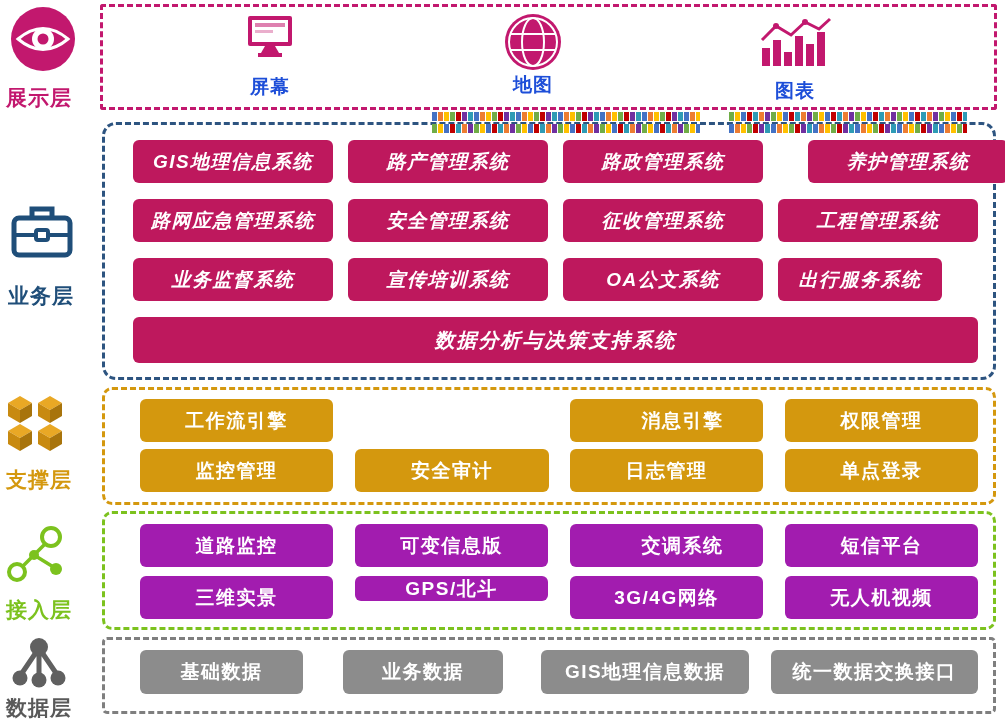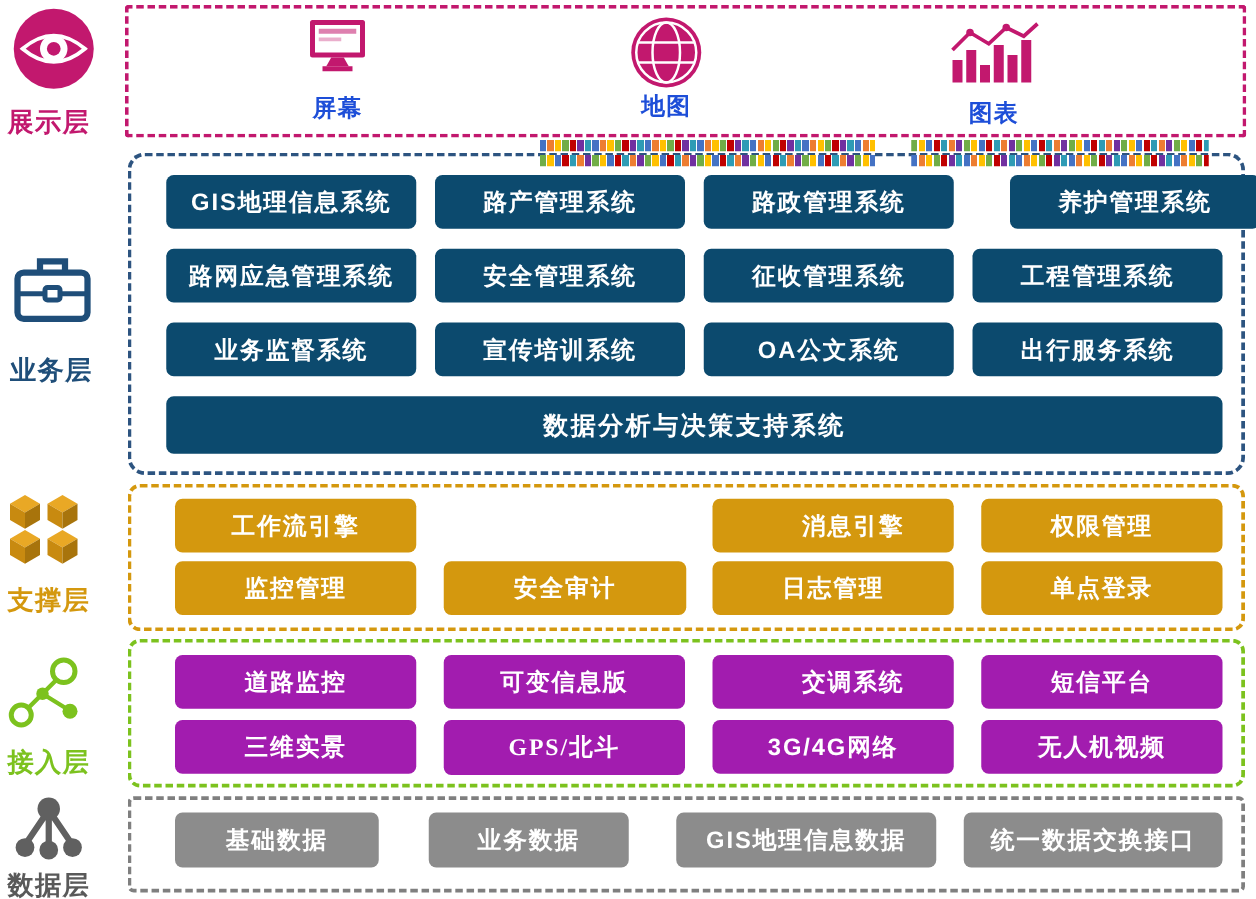--- a/index.html
+++ b/index.html
@@ -13,21 +13,21 @@
   .frame-pres { left:100px; top:4px;   width:897px; height:106px; border:3px dashed #C2186E; border-radius:3px; }
   .frame-biz  { left:102px; top:122px; width:894px; height:258px; border:3px dashed #2D5480; border-radius:14px; }
   .frame-sup  { left:102px; top:387px; width:894px; height:118px; border:3px dashed #D4980E; border-radius:10px; }
   .frame-acc  { left:102px; top:511px; width:894px; height:119px; border:3px dashed #7CC21E; border-radius:10px; }
   .frame-dat  { left:102px; top:637px; width:894px; height:77px;  border:3px dashed #7F7F7F; border-radius:5px; }
 
   
   .box { position:absolute; display:flex; align-items:center; justify-content:center;
          color:#fff; font-weight:700; font-size:19px; letter-spacing:1.5px;
          border-radius:6px; white-space:nowrap; }
-  .box-biz { background:#0c4a6e; }
+  .box-biz { background:#be185d;font-style:italic; }
   .box-sup { background:#D4980E; }
   .box-acc { background:#a21caf; }
   .box-dat { background:#8C8C8C; }
   .box-wide { font-size:20px; letter-spacing:2px; }
 
   
   .rail-label { position:absolute; font-weight:700; font-size:21px; letter-spacing:1px; }
   .lbl-pres { color:#C2186E; }
   .lbl-biz  { color:#1F4E79; }
   .lbl-sup  { color:#D4980E; }
@@ -164,21 +164,21 @@
   <div class="box box-biz" style="left:808px;top:140px;width:200px;height:43px;">养护管理系统</div>
 
   <div class="box box-biz" style="left:133px;top:199px;width:200px;height:43px;">路网应急管理系统</div>
   <div class="box box-biz" style="left:348px;top:199px;width:200px;height:43px;">安全管理系统</div>
   <div class="box box-biz" style="left:563px;top:199px;width:200px;height:43px;">征收管理系统</div>
   <div class="box box-biz" style="left:778px;top:199px;width:200px;height:43px;">工程管理系统</div>
 
   <div class="box box-biz" style="left:133px;top:258px;width:200px;height:43px;">业务监督系统</div>
   <div class="box box-biz" style="left:348px;top:258px;width:200px;height:43px;">宣传培训系统</div>
   <div class="box box-biz" style="left:563px;top:258px;width:200px;height:43px;">OA公文系统</div>
-  <div class="box box-biz" style="left:778px;top:258px;width:200px;height:43px;">出行服务系统</div>
+  <div class="box box-biz" style="left:778px;top:258px;width:164px;height:43px;">出行服务系统</div>
 
   <div class="box box-biz box-wide" style="left:133px;top:317px;width:845px;height:46px;">数据分析与决策支持系统</div>
 
   <div class="frame frame-sup"></div>
 
   <div class="box box-sup" style="left:140px;top:399px;width:193px;height:43px;">工作流引擎</div>
   <div class="box box-sup" style="left:570px;top:399px;width:193px;height:43px;padding-left:32px;">消息引擎</div>
   <div class="box box-sup" style="left:785px;top:399px;width:193px;height:43px;">权限管理</div>
 
   <div class="box box-sup" style="left:140px;top:449px;width:193px;height:43px;">监控管理</div>
@@ -187,21 +187,21 @@
   <div class="box box-sup" style="left:785px;top:449px;width:193px;height:43px;">单点登录</div>
 
   <div class="frame frame-acc"></div>
 
   <div class="box box-acc" style="left:140px;top:524px;width:193px;height:43px;">道路监控</div>
   <div class="box box-acc" style="left:355px;top:524px;width:193px;height:43px;">可变信息版</div>
   <div class="box box-acc" style="left:570px;top:524px;width:193px;height:43px;padding-left:32px;">交调系统</div>
   <div class="box box-acc" style="left:785px;top:524px;width:193px;height:43px;">短信平台</div>
 
   <div class="box box-acc" style="left:140px;top:576px;width:193px;height:43px;">三维实景</div>
-  <div class="box box-acc" style="left:355px;top:576px;width:193px;height:44px;font-family:Liberation Serif, serif;">GPS/北斗</div>
+  <div class="box box-acc" style="left:355px;top:576px;width:193px;height:25px;">GPS/北斗</div>
   <div class="box box-acc" style="left:570px;top:576px;width:193px;height:43px;">3G/4G网络</div>
   <div class="box box-acc" style="left:785px;top:576px;width:193px;height:43px;">无人机视频</div>
 
   <div class="frame frame-dat"></div>
 
   <div class="box box-dat" style="left:140px;top:650px;width:163px;height:44px;">基础数据</div>
   <div class="box box-dat" style="left:343px;top:650px;width:160px;height:44px;">业务数据</div>
   <div class="box box-dat" style="left:541px;top:650px;width:208px;height:44px;">GIS地理信息数据</div>
   <div class="box box-dat" style="left:771px;top:650px;width:207px;height:44px;">统一数据交换接口</div>
 

